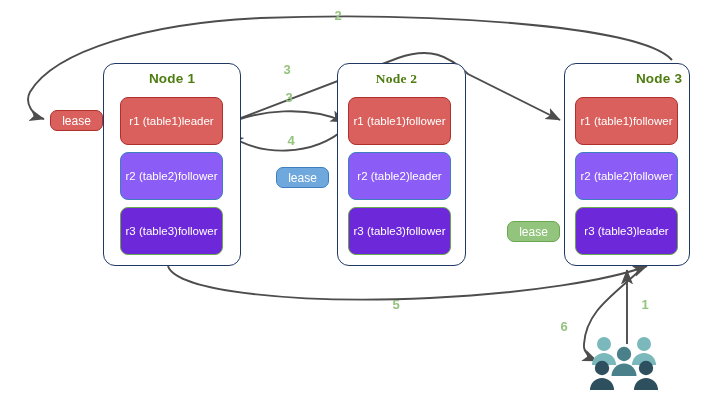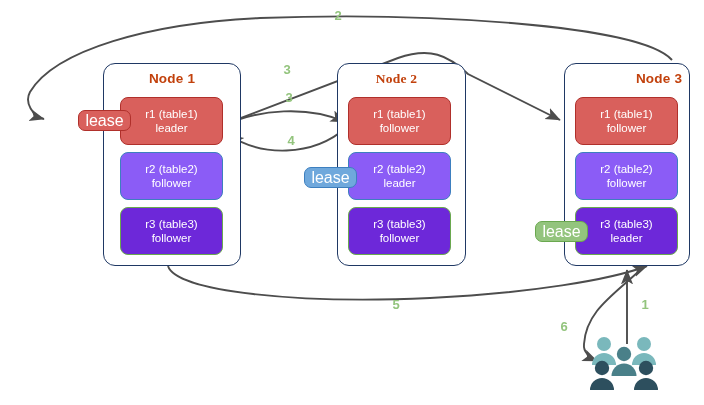--- a/index.html
+++ b/index.html
@@ -29,51 +29,50 @@
     background: #ffffff;
     box-sizing: border-box;
   }
   .node-title {
     position: absolute;
     left: 0;
     width: 100%;
     text-align: center;
     font-size: 13.5px;
     font-weight: bold;
-    color: #c2410c;
+    color: #4d7c0f;
     letter-spacing: 0.2px;
   }
   .replica {
     position: absolute;
     box-sizing: border-box;
     border-radius: 8px;
     display: flex;
-    flex-direction: column;
+    flex-direction: row;
     align-items: center;
     justify-content: center;
     color: #ffffff;
     font-size: 11.5px;
     line-height: 14px;
     text-align: center;
   }
   .replica .ln { display: block; }
   .r-red   { background: #d9605c; border: 1.5px solid #b0302b; }
   .r-blue  { background: #8b5cf6; border: 1.5px solid #3d7fbf; }
   .r-green { background: #6d28d9; border: 1.5px solid #6aa84f; }
 
   .lease {
     position: absolute;
     box-sizing: border-box;
     border-radius: 7px;
     display: flex;
     align-items: center;
     justify-content: center;
     color: #ffffff;
-    font-size: 16px;
-    margin-left: 28px;
+    font-size: 12px;
   }
   .lease-red   { background: #d9605c; border: 1.6px solid #b0302b; }
   .lease-blue  { background: #6fa8dc; border: 1.6px solid #3d7fbf; }
   .lease-green { background: #93c47d; border: 1.6px solid #6aa84f; }
 
   .edge-label {
     position: absolute;
     color: #93c47d;
     font-size: 13px;
     font-weight: bold;

